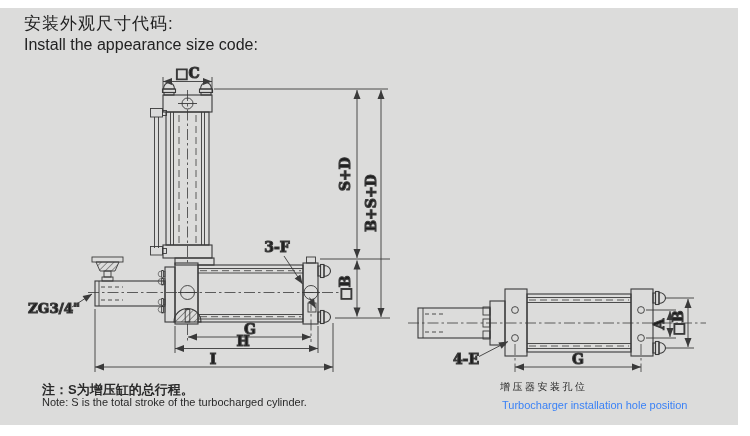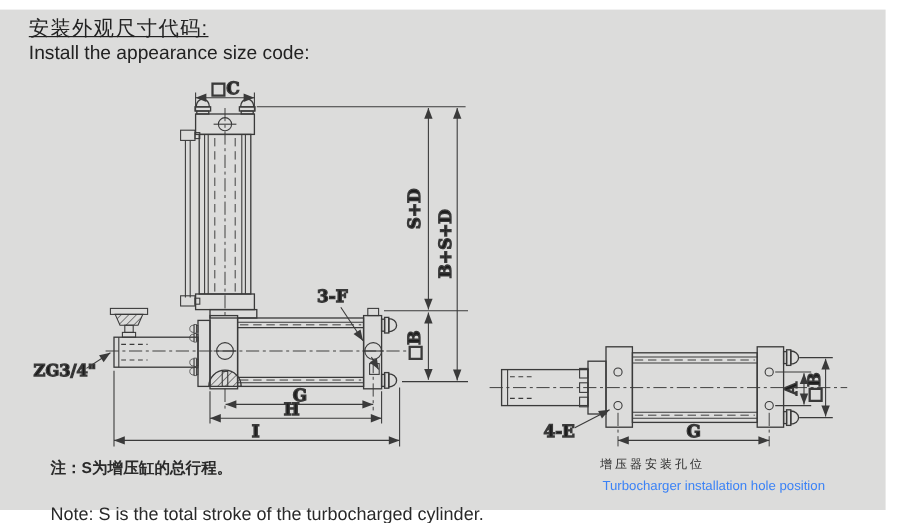--- a/index.html
+++ b/index.html
@@ -7,24 +7,24 @@
     width:750px;height:436px;position:relative;overflow:hidden;
     background:#ffffff;
     font-family:"Liberation Sans",sans-serif;
     color:#1f1f1f;
   }
   .panel{
     position:absolute;left:0;top:8px;width:738px;height:417px;
     background:#dcdcdb;
   }
   .txt{position:absolute;white-space:nowrap;}
-  .title-cn{left:24px;top:12px;font-size:17px;letter-spacing:1px;color:#222;text-decoration:underline;}
+  .title-cn{left:24px;top:12px;font-size:17px;letter-spacing:1px;color:#222;}
   .title-en{left:24px;top:36px;font-size:16px;color:#222;}
   .note-cn{left:42px;top:381px;font-size:13px;color:#2a2a2a;font-weight:bold;}
-  .note-en{left:42px;top:420px;font-size:15px;color:#2a2a2a;}
+  .note-en{left:42px;top:396px;font-size:11px;color:#2a2a2a;}
   .cap-cn{left:500px;top:380px;font-size:10px;letter-spacing:2.5px;color:#2a2a2a;}
   .cap-en{left:502px;top:399px;font-size:11px;color:#3b82f6;}
   svg{position:absolute;left:0;top:0;}
   .ln{stroke:#3a3a3a;fill:none;stroke-width:1.1;}
   .thin{stroke:#3a3a3a;fill:none;stroke-width:0.9;}
   .dim{stroke:#3a3a3a;fill:none;stroke-width:0.9;}
   .cl{stroke:#3a3a3a;fill:none;stroke-width:0.8;stroke-dasharray:11 3 2.5 3;}
   .bore{stroke:#3a3a3a;fill:none;stroke-width:0.8;stroke-dasharray:7 4;}
   .thr{stroke:#3a3a3a;fill:none;stroke-width:0.9;stroke-dasharray:4 3;}
   .dimtxt{font-family:"DejaVu Serif",serif;font-weight:bold;font-size:14px;fill:#1d1d1d;}

